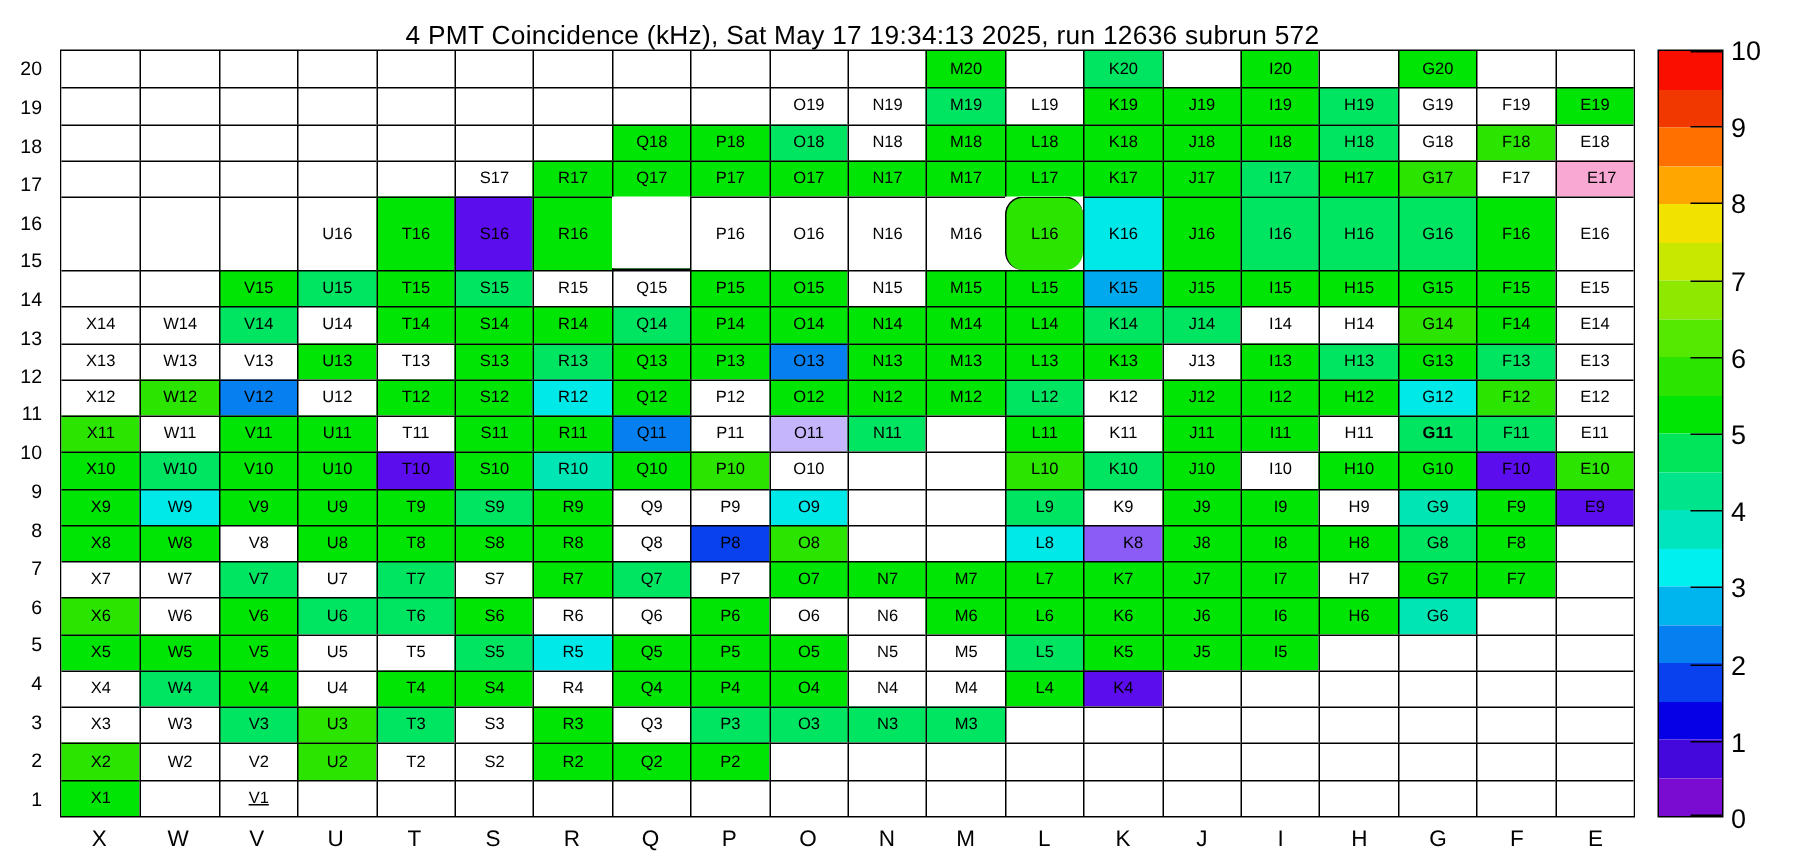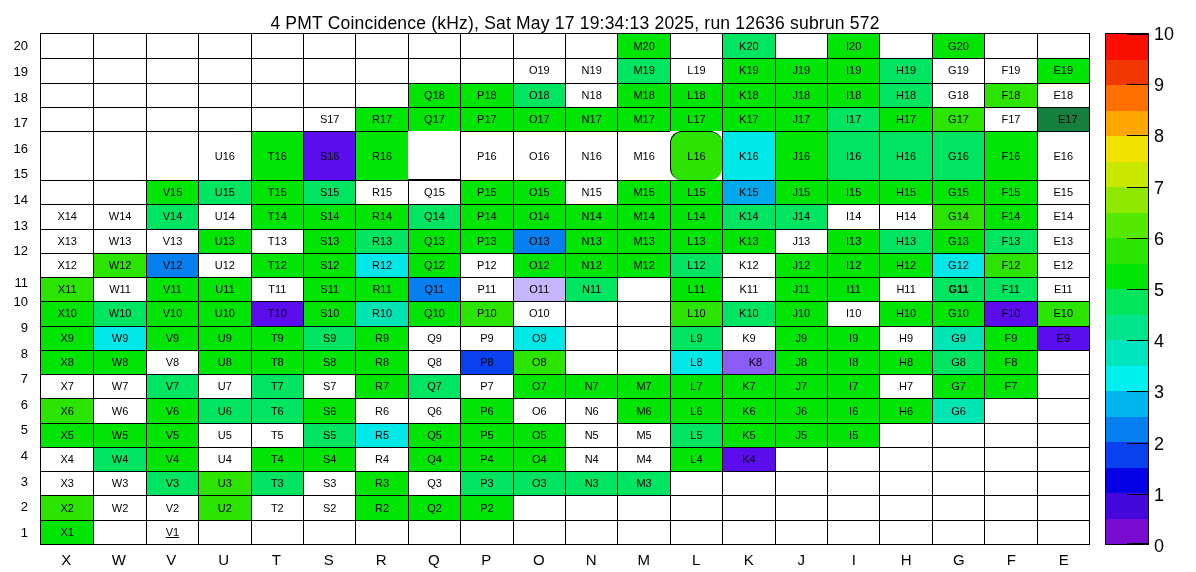--- a/index.html
+++ b/index.html
@@ -34,21 +34,21 @@
   <div id="rowlabels">
       <div class="rowlab" style="top: 6.3px;">20</div>
       <div class="rowlab" style="top: 31.9px;">19</div>
       <div class="rowlab" style="top: 57.5px;">18</div>
       <div class="rowlab" style="top: 83.1px;">17</div>
       <div class="rowlab" style="top: 108.7px;">16</div>
       <div class="rowlab" style="top: 134.3px;">15</div>
       <div class="rowlab" style="top: 159.9px;">14</div>
       <div class="rowlab" style="top: 185.5px;">13</div>
       <div class="rowlab" style="top: 211.1px;">12</div>
-      <div class="rowlab" style="top: 243px;">11</div>
+      <div class="rowlab" style="top: 236px;">11</div>
       <div class="rowlab" style="top: 262.3px;">10</div>
       <div class="rowlab" style="top: 287.9px;">9</div>
       <div class="rowlab" style="top: 313.5px;">8</div>
       <div class="rowlab" style="top: 339.1px;">7</div>
       <div class="rowlab" style="top: 364.7px;">6</div>
       <div class="rowlab" style="top: 390.3px;">5</div>
       <div class="rowlab" style="top: 415.9px;">4</div>
       <div class="rowlab" style="top: 441.5px;">3</div>
       <div class="rowlab" style="top: 467.1px;">2</div>
       <div class="rowlab" style="top: 492.7px;">1</div>
@@ -126,21 +126,21 @@
       <div class="cell" style="background: rgb(0, 229, 4);">O17</div>
       <div class="cell" style="background: rgb(0, 229, 4);">N17</div>
       <div class="cell" style="background: rgb(0, 229, 4);">M17</div>
       <div class="cell" style="background: rgb(0, 229, 4);">L17</div>
       <div class="cell" style="background: rgb(0, 229, 4);">K17</div>
       <div class="cell" style="background: rgb(0, 229, 4);">J17</div>
       <div class="cell" style="background: rgb(0, 229, 97);">I17</div>
       <div class="cell" style="background: rgb(0, 229, 4);">H17</div>
       <div class="cell" style="background: rgb(43, 229, 0);">G17</div>
       <div class="cell" style="background: rgb(255, 255, 255);">F17</div>
-      <div class="cell" style="background: #15803d; padding-left: 9px;">E17</div>
+      <div class="cell" style="background: #f9a8d4; padding-left: 9px;">E17</div>
       <div class="cell" style="background: rgb(255, 255, 255);"></div>
       <div class="cell" style="background: rgb(255, 255, 255);"></div>
       <div class="cell" style="background: rgb(255, 255, 255);"></div>
       <div class="cell" style="background: rgb(255, 255, 255);">U16</div>
       <div class="cell" style="background: rgb(0, 229, 4);">T16</div>
       <div class="cell" style="background: rgb(92, 13, 238);">S16</div>
       <div class="cell" style="background: rgb(0, 229, 4);">R16</div>
       <div class="cell" style="background: rgb(0, 229, 4); margin-top: 48px;">Q16</div>
       <div class="cell" style="background: rgb(255, 255, 255);">P16</div>
       <div class="cell" style="background: rgb(255, 255, 255);">O16</div>

